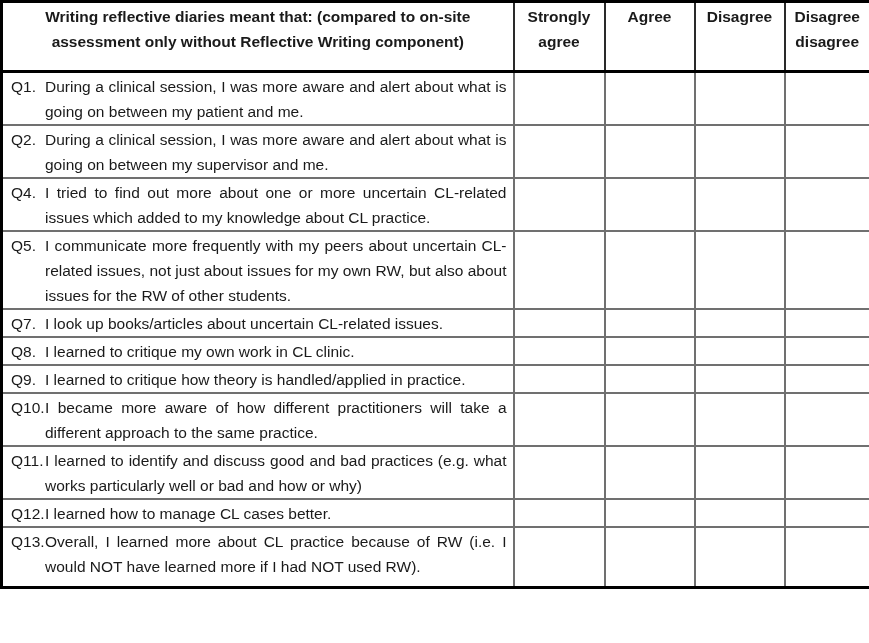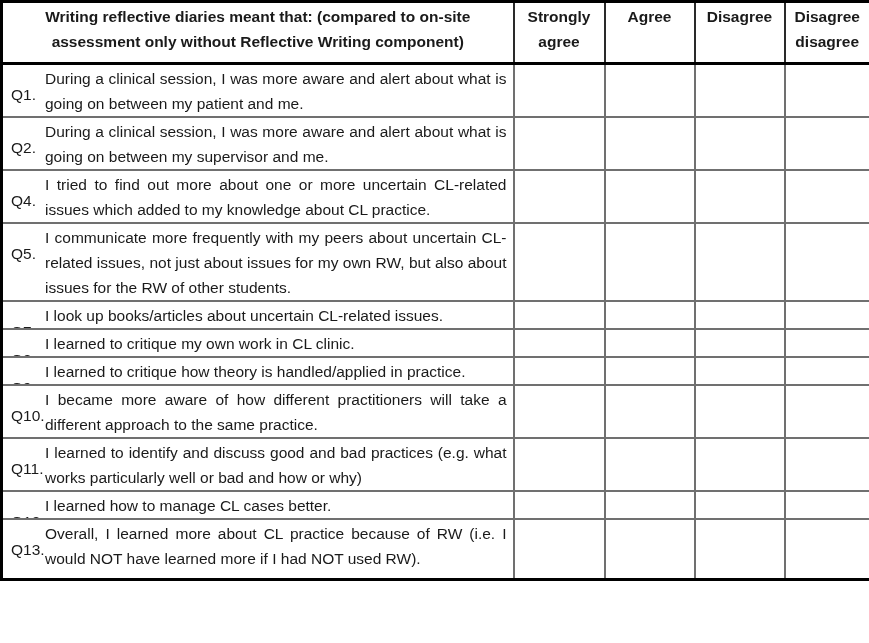--- a/index.html
+++ b/index.html
@@ -28,21 +28,21 @@
   }
   
   th {
     border: 2px solid #2a2a2a;
     border-bottom: 3px solid #000000;
     font-weight: bold;
     font-size: 15.5px;
     line-height: 25px;
     text-align: center;
     vertical-align: top;
-    padding: 1px 4px 8px 4px;
+    padding: 1px 4px 16px 4px;
     background: #ffffff;
     overflow: hidden;
   }
   
   td {
     border: 2px solid #707070;
     vertical-align: top;
     padding: 0;
     background: #ffffff;
     overflow: hidden;
@@ -53,21 +53,21 @@
     padding: 1px 6px 0 0;
   }
   .qwrap {
     position: relative;
     padding-left: 42px;
     text-align: justify;
   }
   .qnum {
     position: absolute;
     left: 8px;
-    top: 16px;
+    top: 0;
     white-space: nowrap;
   }
   td.acell {
     
   }
 </style>
 </head>
 <body>
 
 <div class="sheet">

